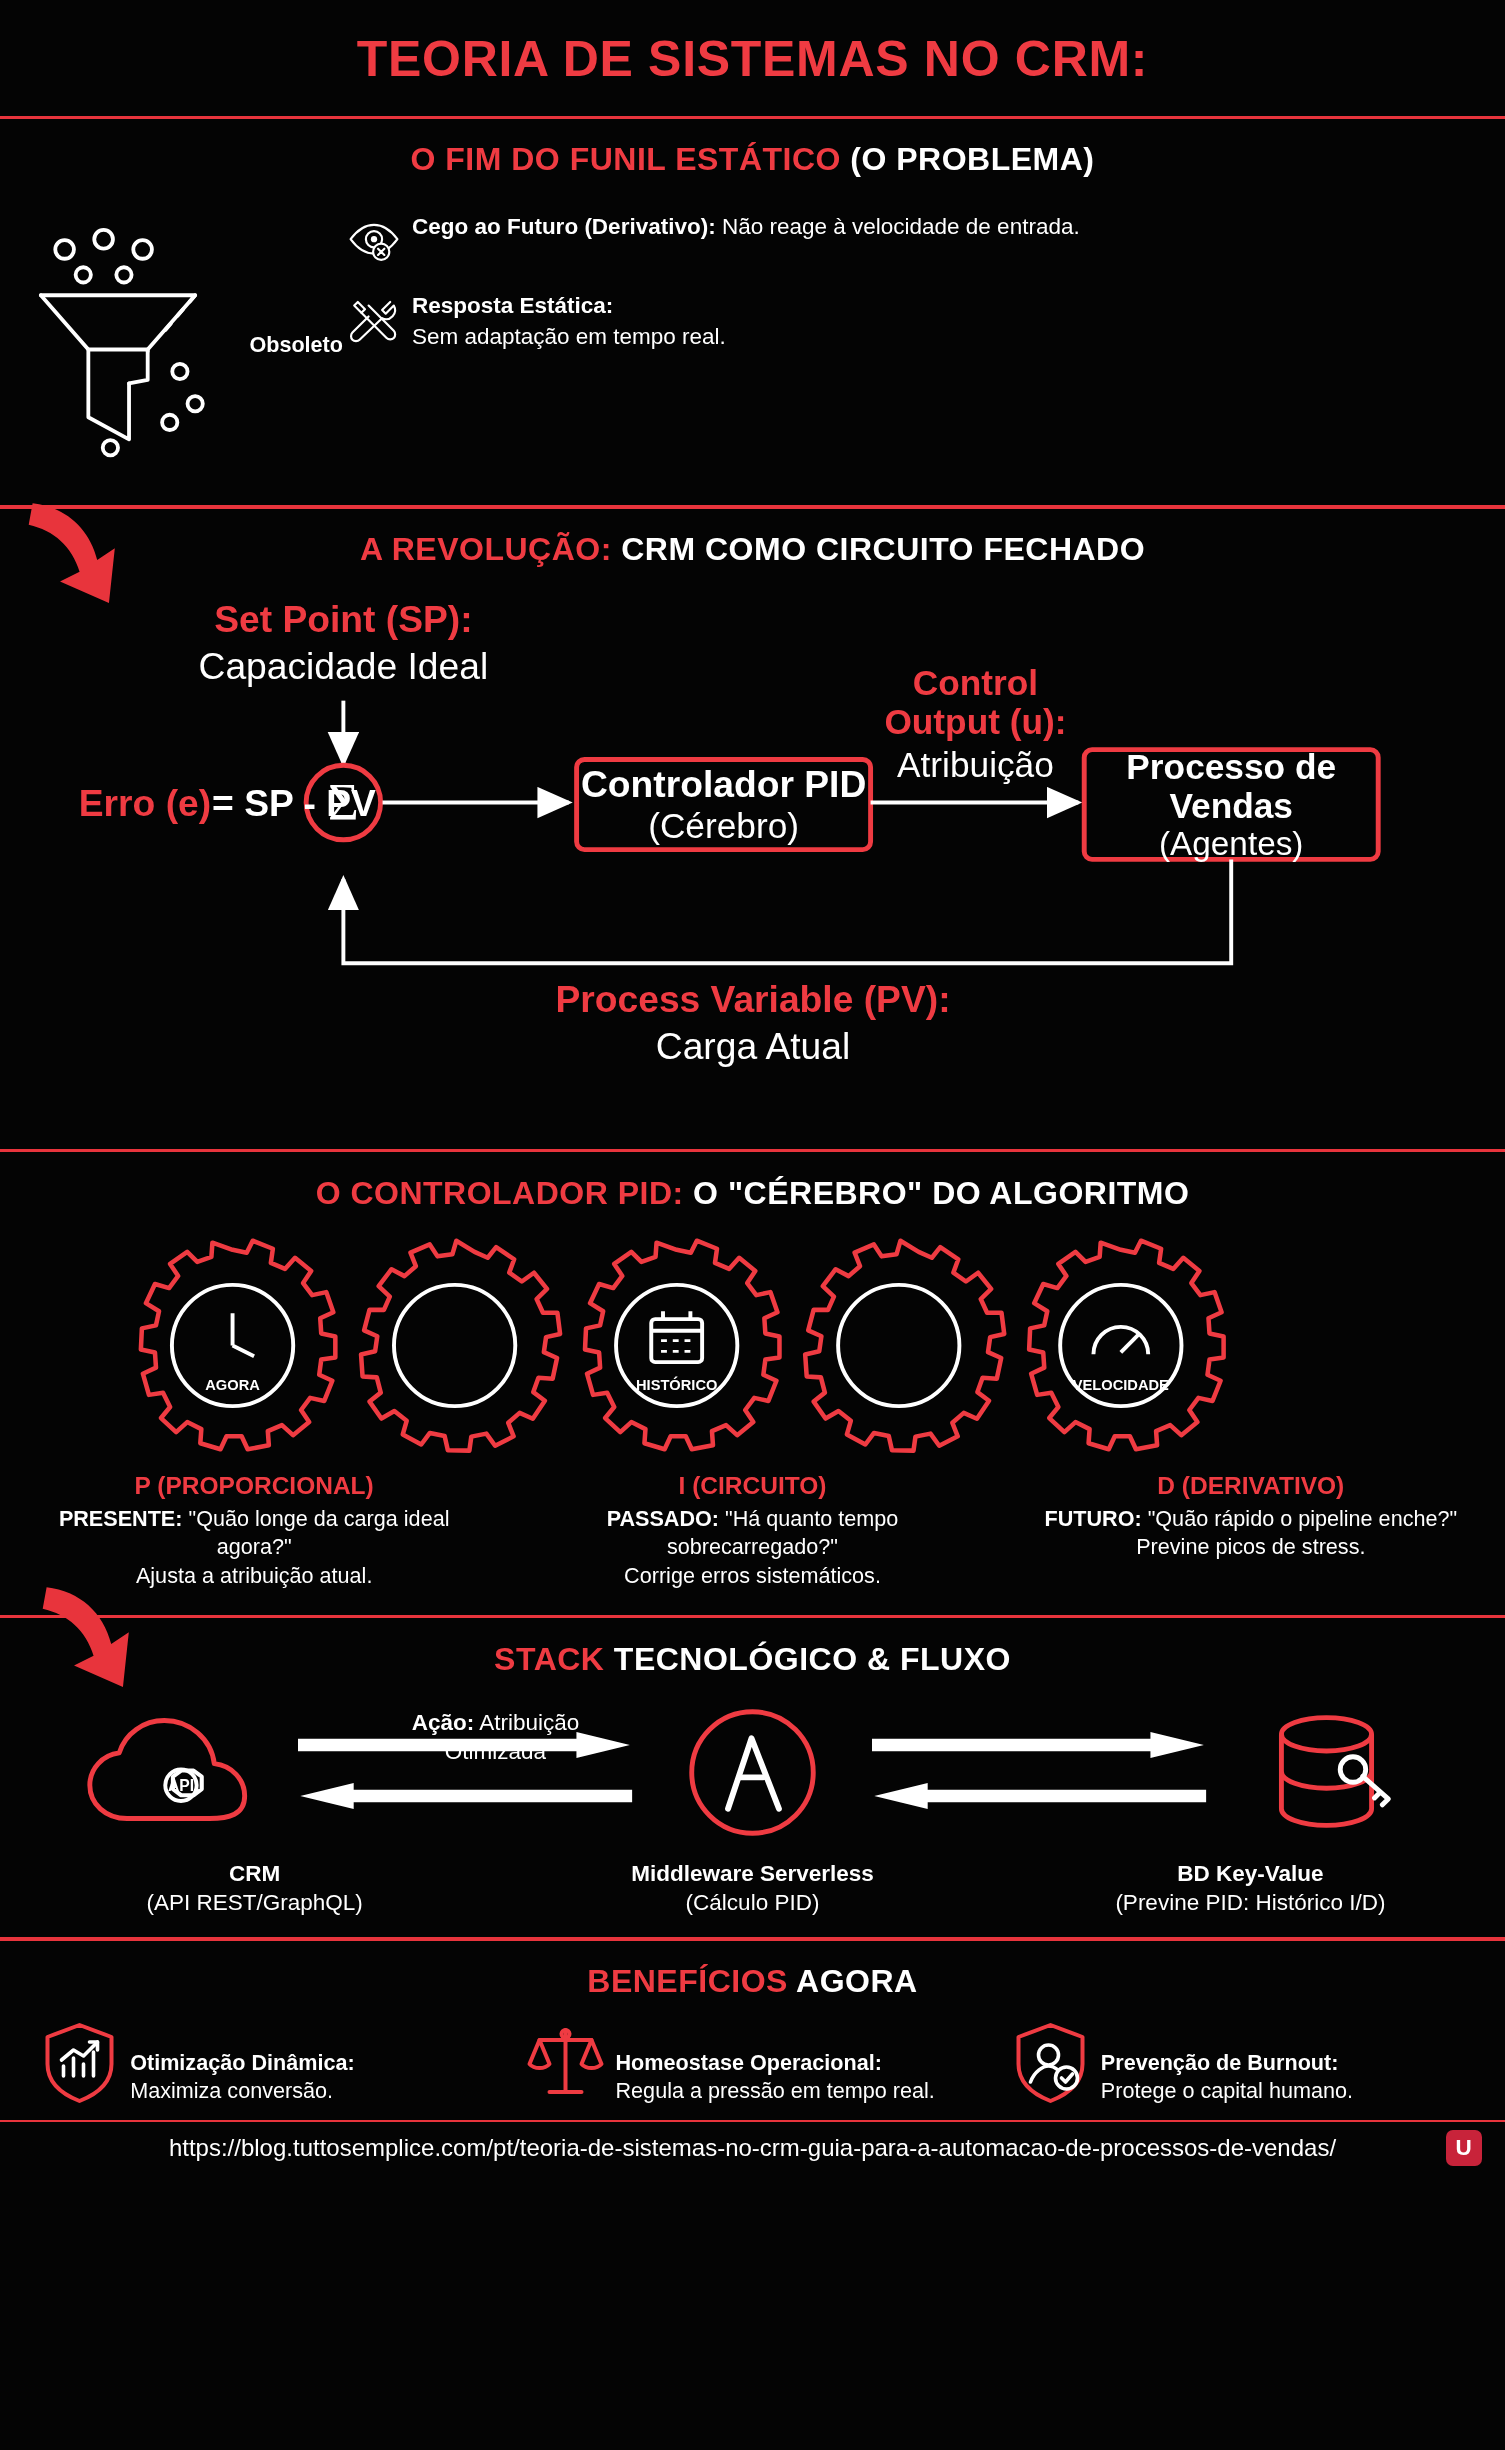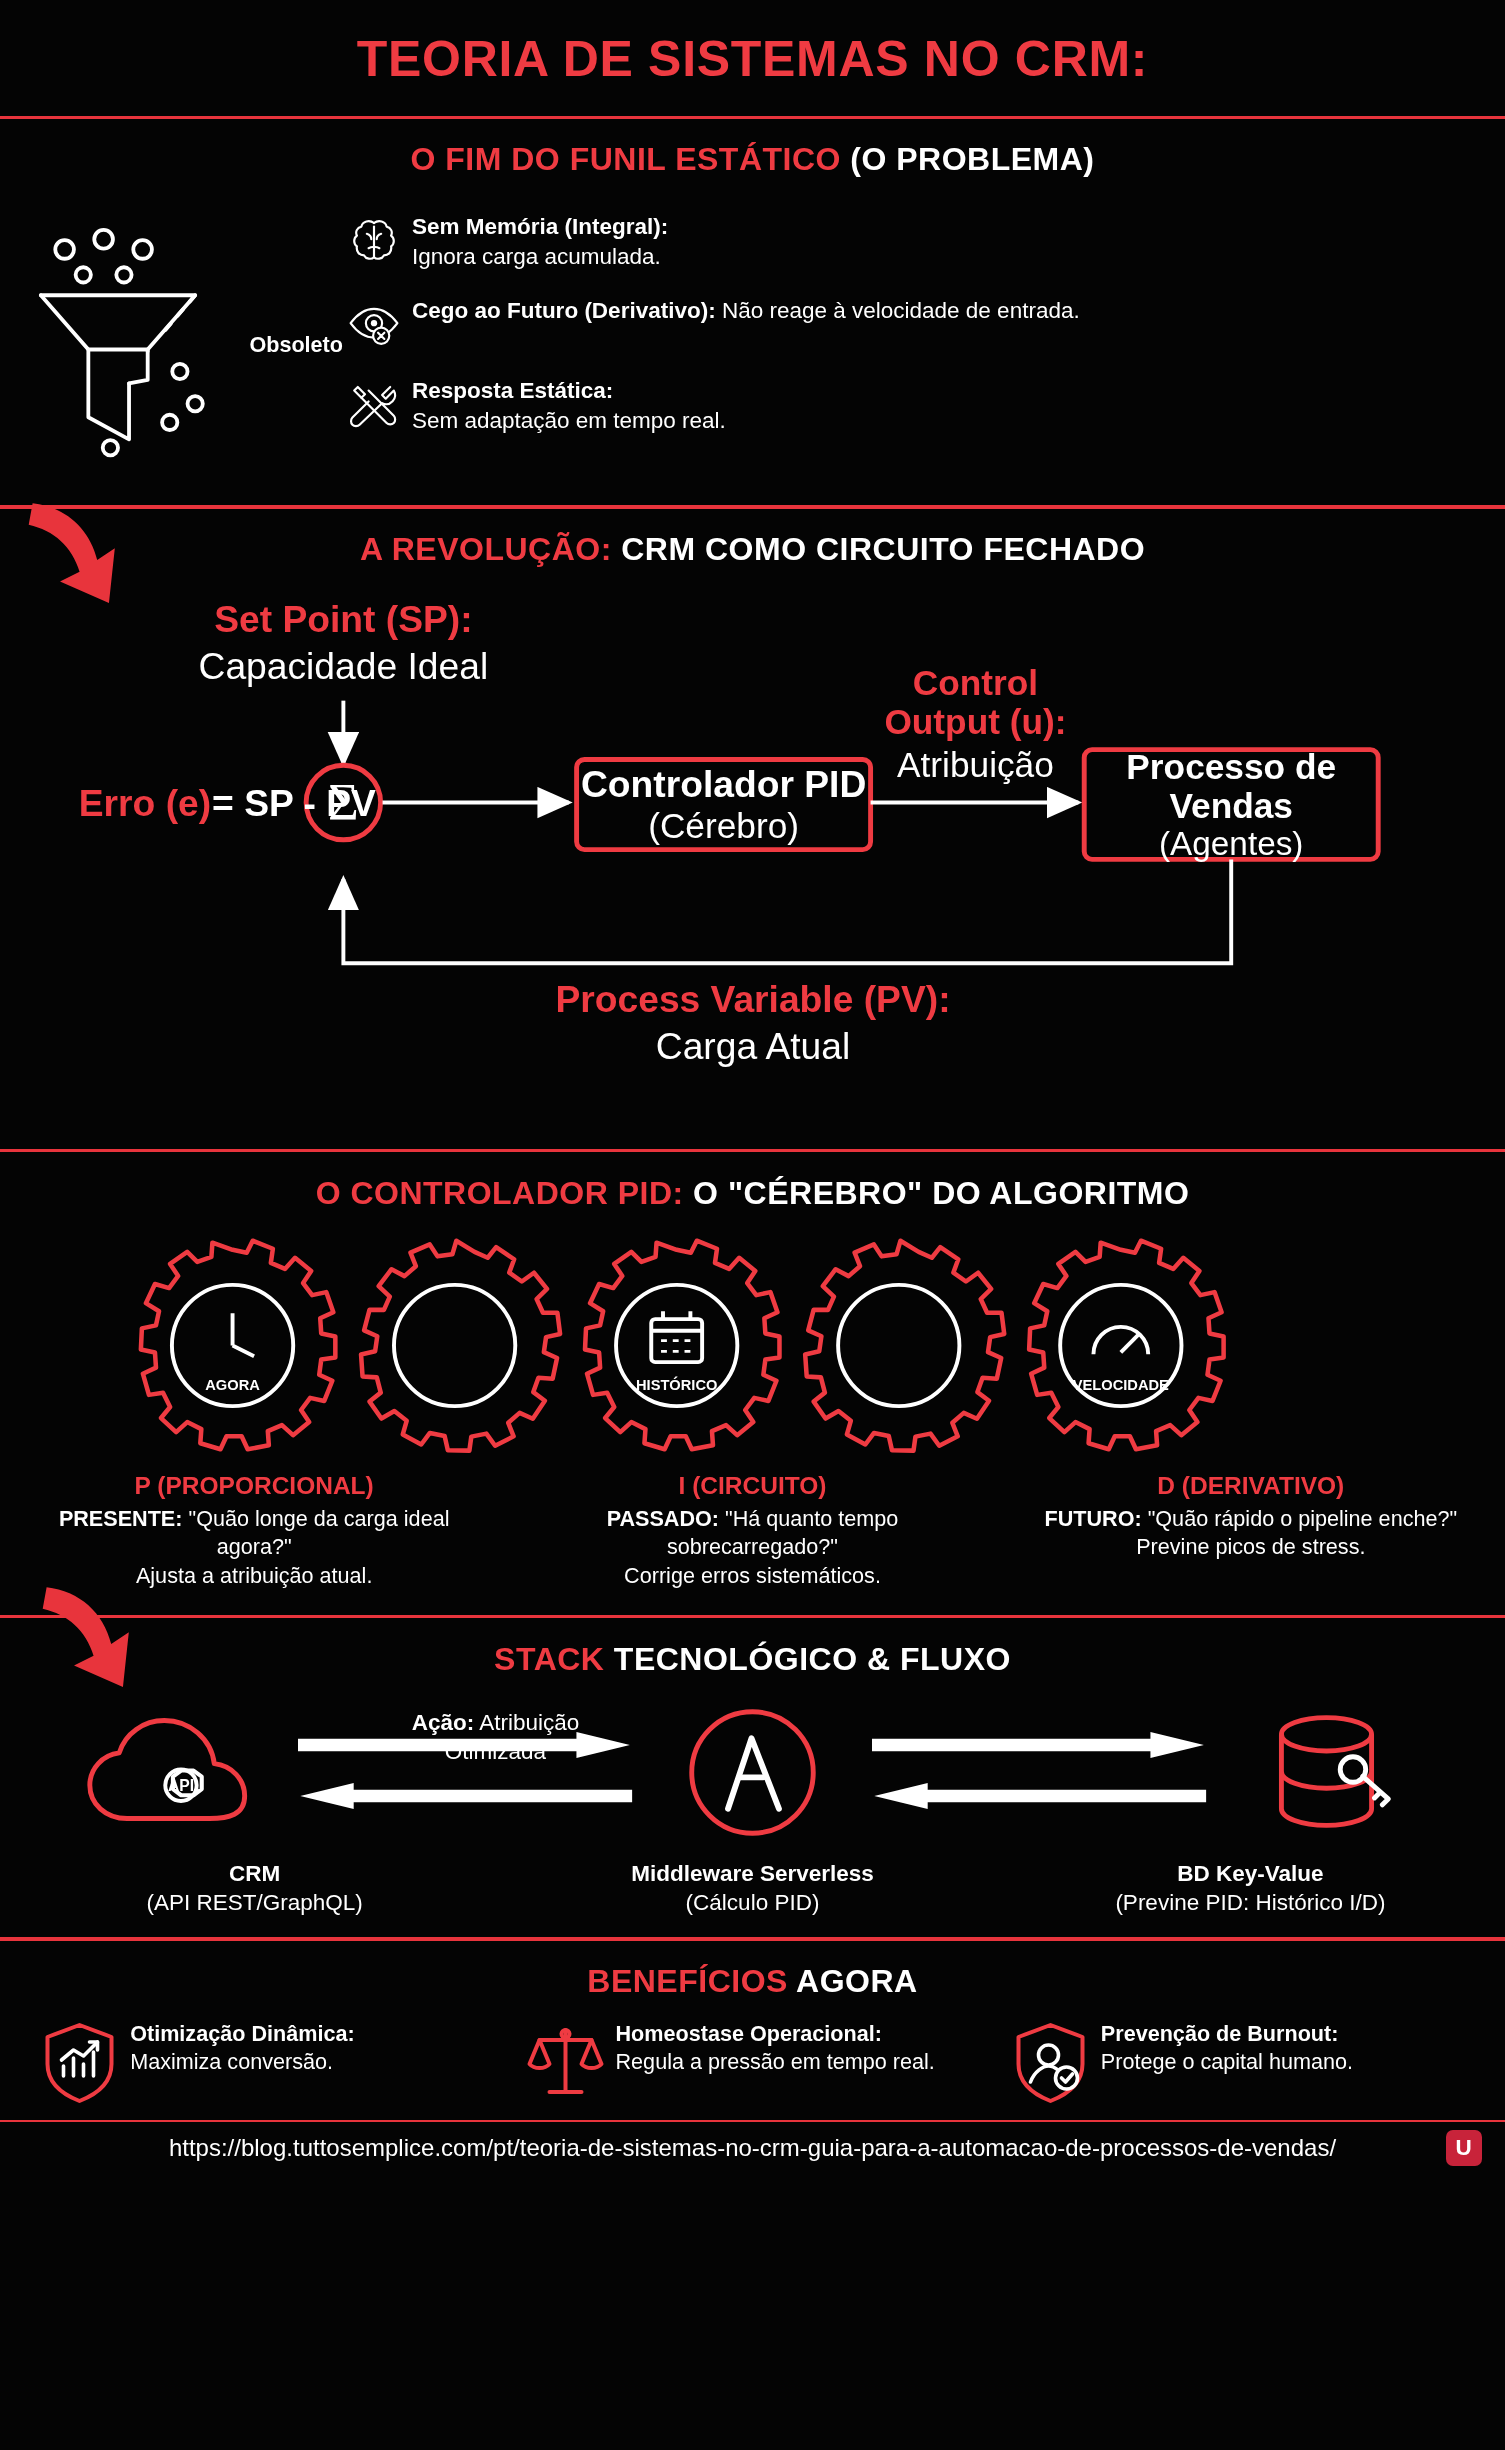--- a/index.html
+++ b/index.html
@@ -187,21 +187,21 @@
   .stack-cap b { font-weight: bold; display: block; }
 
   
   .benefits {
     display: flex;
     padding: 2.9px 24.5px 14.7px 24.5px;
   }
   .benefit {
     flex: 1;
     display: flex;
-    align-items: flex-start;
+    align-items: flex-end;
     padding: 0 8.8px;
   }
   .b-icon { width: 93px; flex: none; display:flex; justify-content:center; }
   .b-text { font-size: 21.6px; line-height: 1.32; padding-left: 3.9px; }
   .b-text b { font-weight: bold; }
 
   
   .footer {
     border-top: 2px solid #e8343c;
     padding: 10.8px 29px 10.8px 29px;
@@ -268,36 +268,20 @@
           <circle cx="196" cy="214" r="9"></circle>
           <circle cx="166" cy="236" r="9"></circle>
           <circle cx="96" cy="266" r="9"></circle>
         </g>
       </svg>
       <div class="funnel-caption">Obsoleto</div>
     </div>
 
     <div class="problem-list">
 
-      <div class="p-item">
-        <div class="p-icon">
-          <svg width="54" height="54" viewBox="0 0 60 60">
-            <g fill="none" stroke="#ffffff" stroke-width="2.4" stroke-linecap="round" stroke-linejoin="round">
-              <path d="M30 10c-5-4-13-2-14 4-5 1-7 6-5 10-4 3-4 9 0 12-1 6 3 10 8 10 2 4 8 5 11 2"></path>
-              <path d="M30 10c5-4 13-2 14 4 5 1 7 6 5 10 4 3 4 9 0 12 1 6-3 10-8 10-2 4-8 5-11 2"></path>
-              <path d="M30 14v34"></path>
-              <path d="M22 22c3 1 5 3 5 6M38 22c-3 1-5 3-5 6M24 38c2-1 4-2 6-1M36 38c-2-1-4-2-6-1"></path>
-            </g>
-          </svg>
-        </div>
-        <div class="p-text">
-          <b>Sem Memória (Integral):</b><br>
-          <span>Ignora carga acumulada.</span>
-        </div>
-      </div>
 
       <div class="p-item">
         <div class="p-icon">
           <svg width="54" height="54" viewBox="0 0 60 60">
             <g fill="none" stroke="#ffffff" stroke-width="2.4" stroke-linecap="round" stroke-linejoin="round">
               <path d="M4 28c8-11 18-16 26-16s18 5 26 16c-8 11-18 16-26 16S12 39 4 28z"></path>
               <circle cx="30" cy="28" r="9"></circle>
               <circle cx="30" cy="28" r="3.5" fill="#ffffff" stroke="none"></circle>
               <circle cx="38" cy="42" r="9" fill="#040404"></circle>
               <path d="M34.5 38.5l7 7M41.5 38.5l-7 7"></path>

